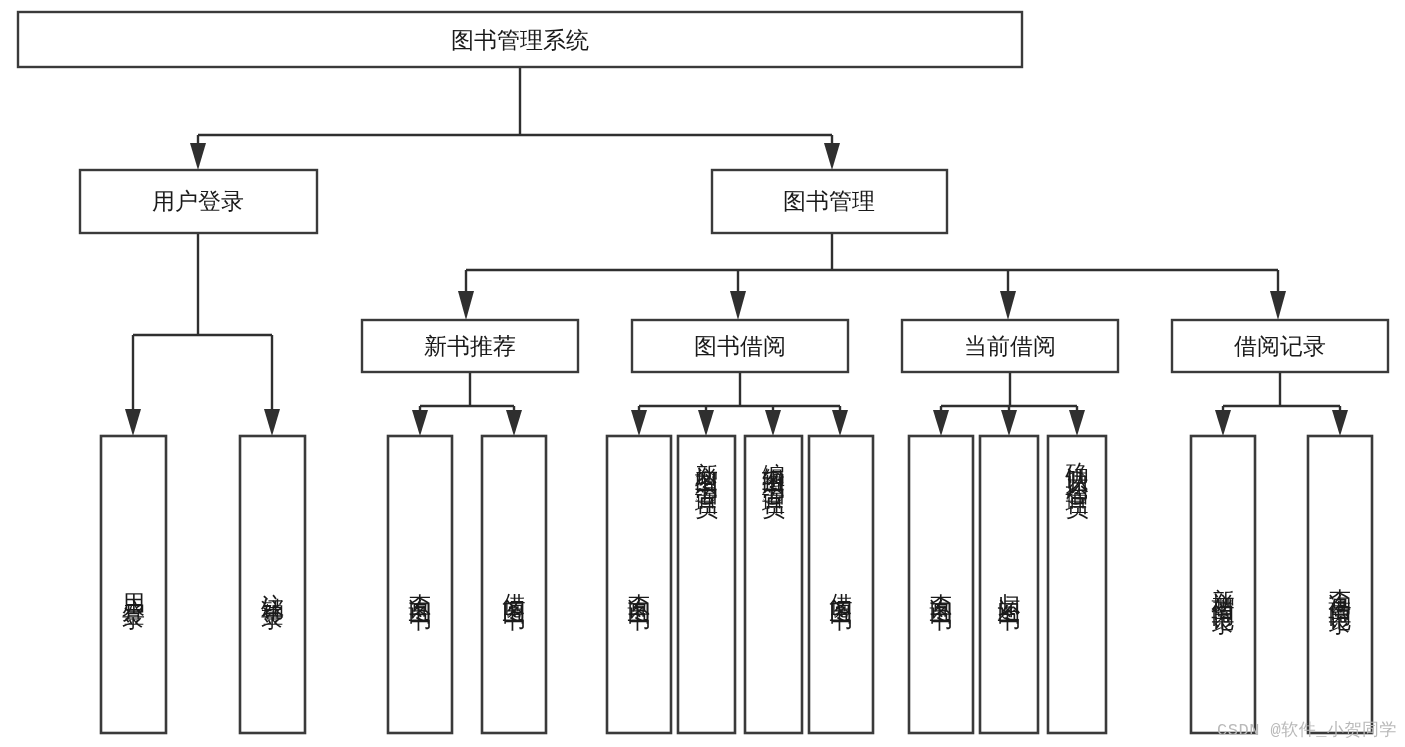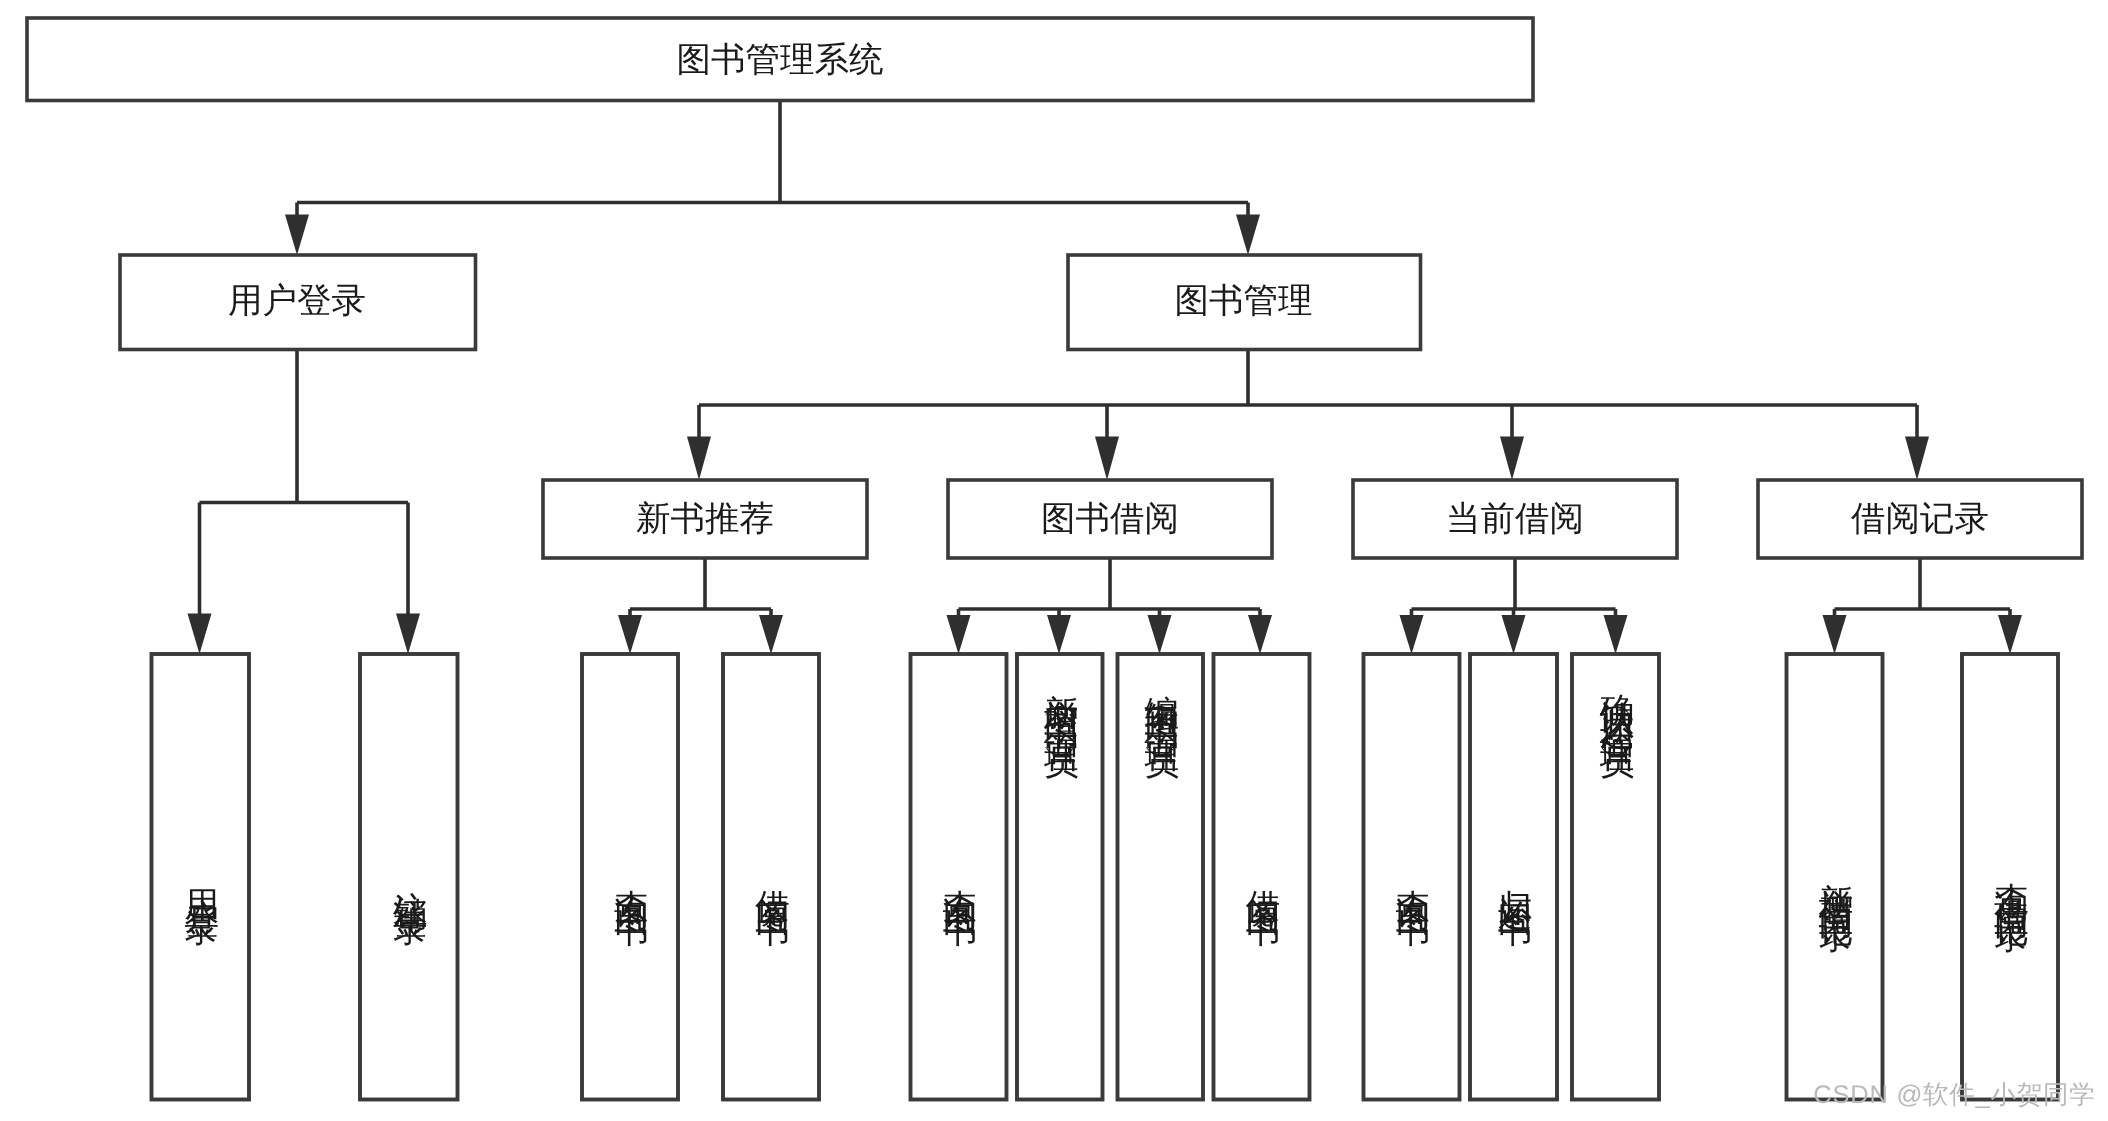--- a/index.html
+++ b/index.html
@@ -67,21 +67,21 @@
     font-size: 23px;
     line-height: 1.0;
     letter-spacing: 5px;
     color: #1a1a1a;
     white-space: nowrap;
   }
   .watermark {
     position: absolute;
     right: 8px;
     bottom: 6px;
-    font-family: Liberation Sans, sans-serif;
+    font-family: Liberation Mono, monospace;
     font-size: 17px;
     color: #b9b9b9;
     letter-spacing: 0.5px;
     white-space: nowrap;
   }
 </style>
 </head>
 <body>
 
 <div id="stage">

